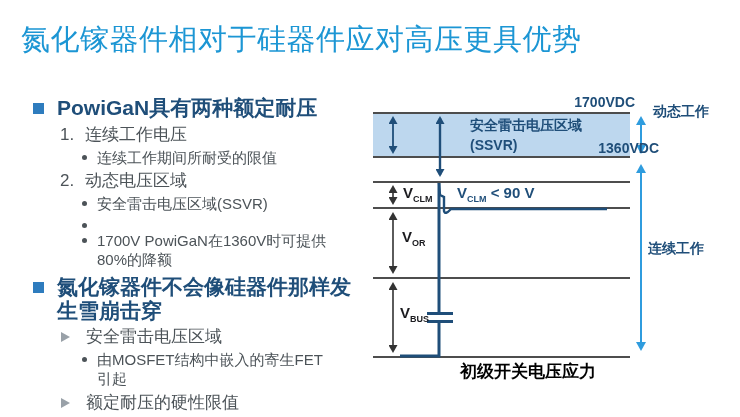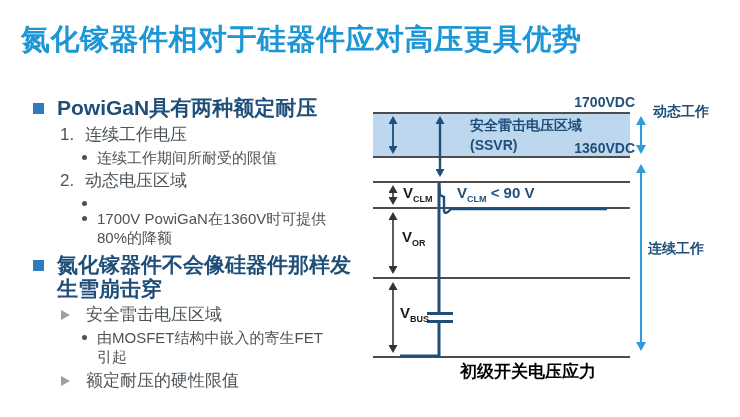--- a/index.html
+++ b/index.html
@@ -4,21 +4,21 @@
 <style>
   html,body{margin:0;padding:0;}
   body{
     width:740px;height:417px;position:relative;background:#ffffff;
     font-family:"Liberation Sans","DejaVu Sans",sans-serif;
     overflow:hidden;
   }
   
   .slide-title{
     position:absolute;left:21px;top:22px;width:700px;
-    font-size:29px;font-weight:bold;color:#1C96D4;letter-spacing:.5px;
+    font-size:29px;font-weight:normal;color:#1C96D4;letter-spacing:.5px;
     line-height:34px;white-space:nowrap;
   }
   
   .left-col{position:absolute;left:30px;top:96px;width:345px;}
   .h-row{display:flex;}
   .sq{width:11px;height:11px;background:#2E7CBE;margin:7px 13px 0 3px;flex:none;}
   .h-text{font-size:21px;font-weight:bold;color:#1F4E79;line-height:24px;max-width:298px;}
   .num-row,.tri-row{display:flex;margin-left:30px;font-size:17px;color:#4C5358;line-height:20px;}
   .num-row{margin-top:5px;}
   .num{width:25px;flex:none;}
@@ -56,20 +56,24 @@
     <span>连续工作电压</span>
   </div>
   <div class="dot-row">
     <span class="dot"></span>
     <span class="dot-text">连续工作期间所耐受的限值</span>
   </div>
 
   <div class="num-row mt4">
     <span class="num">2.</span>
     <span>动态电压区域</span>
+  </div>
+  <div class="dot-row">
+    <span class="dot"></span>
+    <span class="dot-text">安全雷击电压区域(SSVR)</span>
   </div>
   <div class="dot-row">
     <span class="dot"></span>
   </div>
   <div class="dot-row">
     <span class="dot"></span>
     <span class="dot-text">1700V PowiGaN在1360V时可提供80%的降额</span>
   </div>
 
   <div class="h-row mt6">
@@ -129,21 +133,21 @@
     <path d="M74,228 L74,98" stroke="#1F4E79" stroke-width="3" fill="none"></path>
     <path d="M74,98 L75,110 L79,112 L79,126 Q80,130.5 86,124 L242,124" stroke="#1F4E79" stroke-width="2.4" fill="none"></path>
 
     <line x1="62" y1="228.5" x2="88" y2="228.5" stroke="#1F4E79" stroke-width="3"></line>
     <line x1="62" y1="236.5" x2="88" y2="236.5" stroke="#1F4E79" stroke-width="3"></line>
   </svg>
 
   <div class="dlabel right-align" style="left:150px;top:9px;">1700VDC</div>
   <div class="dlabel" style="left:105px;top:32px;">安全雷击电压区域</div>
   <div class="dlabel" style="left:105px;top:52px;">(SSVR)</div>
-  <div class="dlabel right-align" style="left:150px;top:55px;">1360VDC</div>
+  <div class="dlabel right-align" style="left:150px;top:55px;padding-left:24px;">1360VDC</div>
   <div class="dlabel" style="left:288px;top:18px;">动态工作</div>
   <div class="dlabel" style="left:283px;top:155px;">连续工作</div>
 
   <div class="vtext" style="left:38px;top:99px;"><span>V</span><sub>CLM</sub></div>
   <div class="navy-note" style="left:92px;top:99px;"><span>V</span><sub>CLM</sub><span> &lt; 90 V</span></div>
   <div class="vtext" style="left:37px;top:143px;"><span>V</span><sub>OR</sub></div>
   <div class="vtext" style="left:35px;top:219px;"><span>V</span><sub>BUS</sub></div>
 
   <div class="dcaption">初级开关电压应力</div>
 </div>

